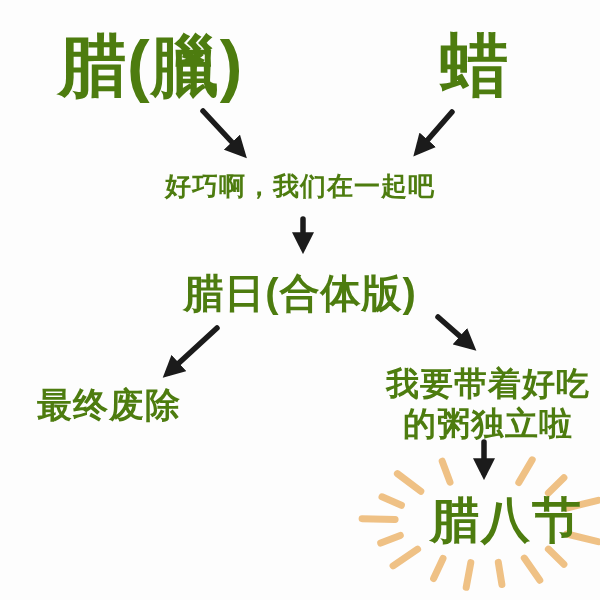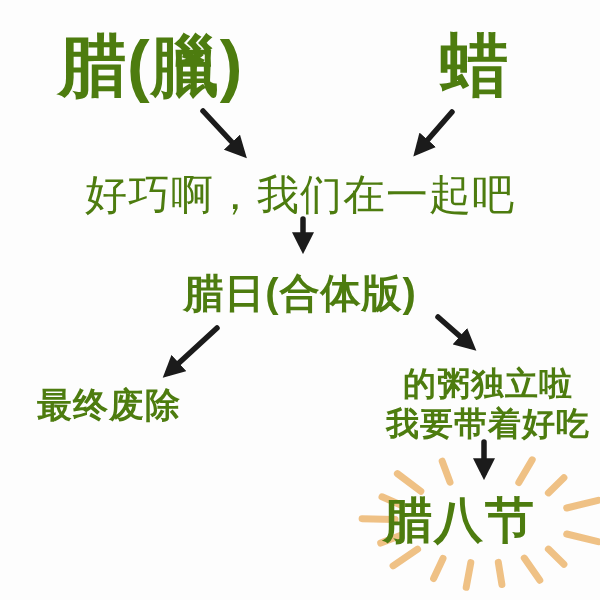--- a/index.html
+++ b/index.html
@@ -19,24 +19,24 @@
   .node, .caption {
     position: absolute;
     font-weight: 900;
     white-space: nowrap;
     line-height: 1.05;
     letter-spacing: 1px;
   }
   .huge   { font-size: 68px; }
   .title-mid { font-size: 40px; }
   .big    { font-size: 35px; }
-  .cap    { font-size: 42px; font-weight: 400; }
+  .cap    { font-size: 26px; font-weight: 700; }
   .center-full { left: 0; width: 600px; text-align: center; }
   .right-cap { text-align: center; line-height: 1.2; font-size: 33px; }
-  .laba { font-size: 49px; text-align: left; letter-spacing: 2px; }
+  .laba { font-size: 49px; text-align: right; letter-spacing: 2px; }
   svg.overlay {
     position: absolute;
     left: 0; top: 0;
     width: 600px; height: 600px;
     pointer-events: none;
   }
   .arrow {
     stroke: #1b1b1b;
     stroke-width: 5.5;
     stroke-linecap: round;
@@ -88,19 +88,19 @@
 
   <div class="node huge" style="left:440px; top:30px;">蜡</div>
 
   <div class="caption cap center-full" style="top:173px;">好巧啊，我们在一起吧</div>
 
   <div class="node title-mid center-full" style="top:272px;">腊日(合体版)</div>
 
   <div class="node big" style="left:37px; top:387px;">最终废除</div>
 
   <div class="caption right-cap" style="left:378px; top:364px; width:220px;">
+    <div>我要带着好吃</div>
     <div>的粥独立啦</div>
-    <div>我要带着好吃</div>
   </div>
 
   <div class="node laba" style="left:383px; top:495px; width:200px;">腊八节</div>
 
 </div>
 
 </body></html>

